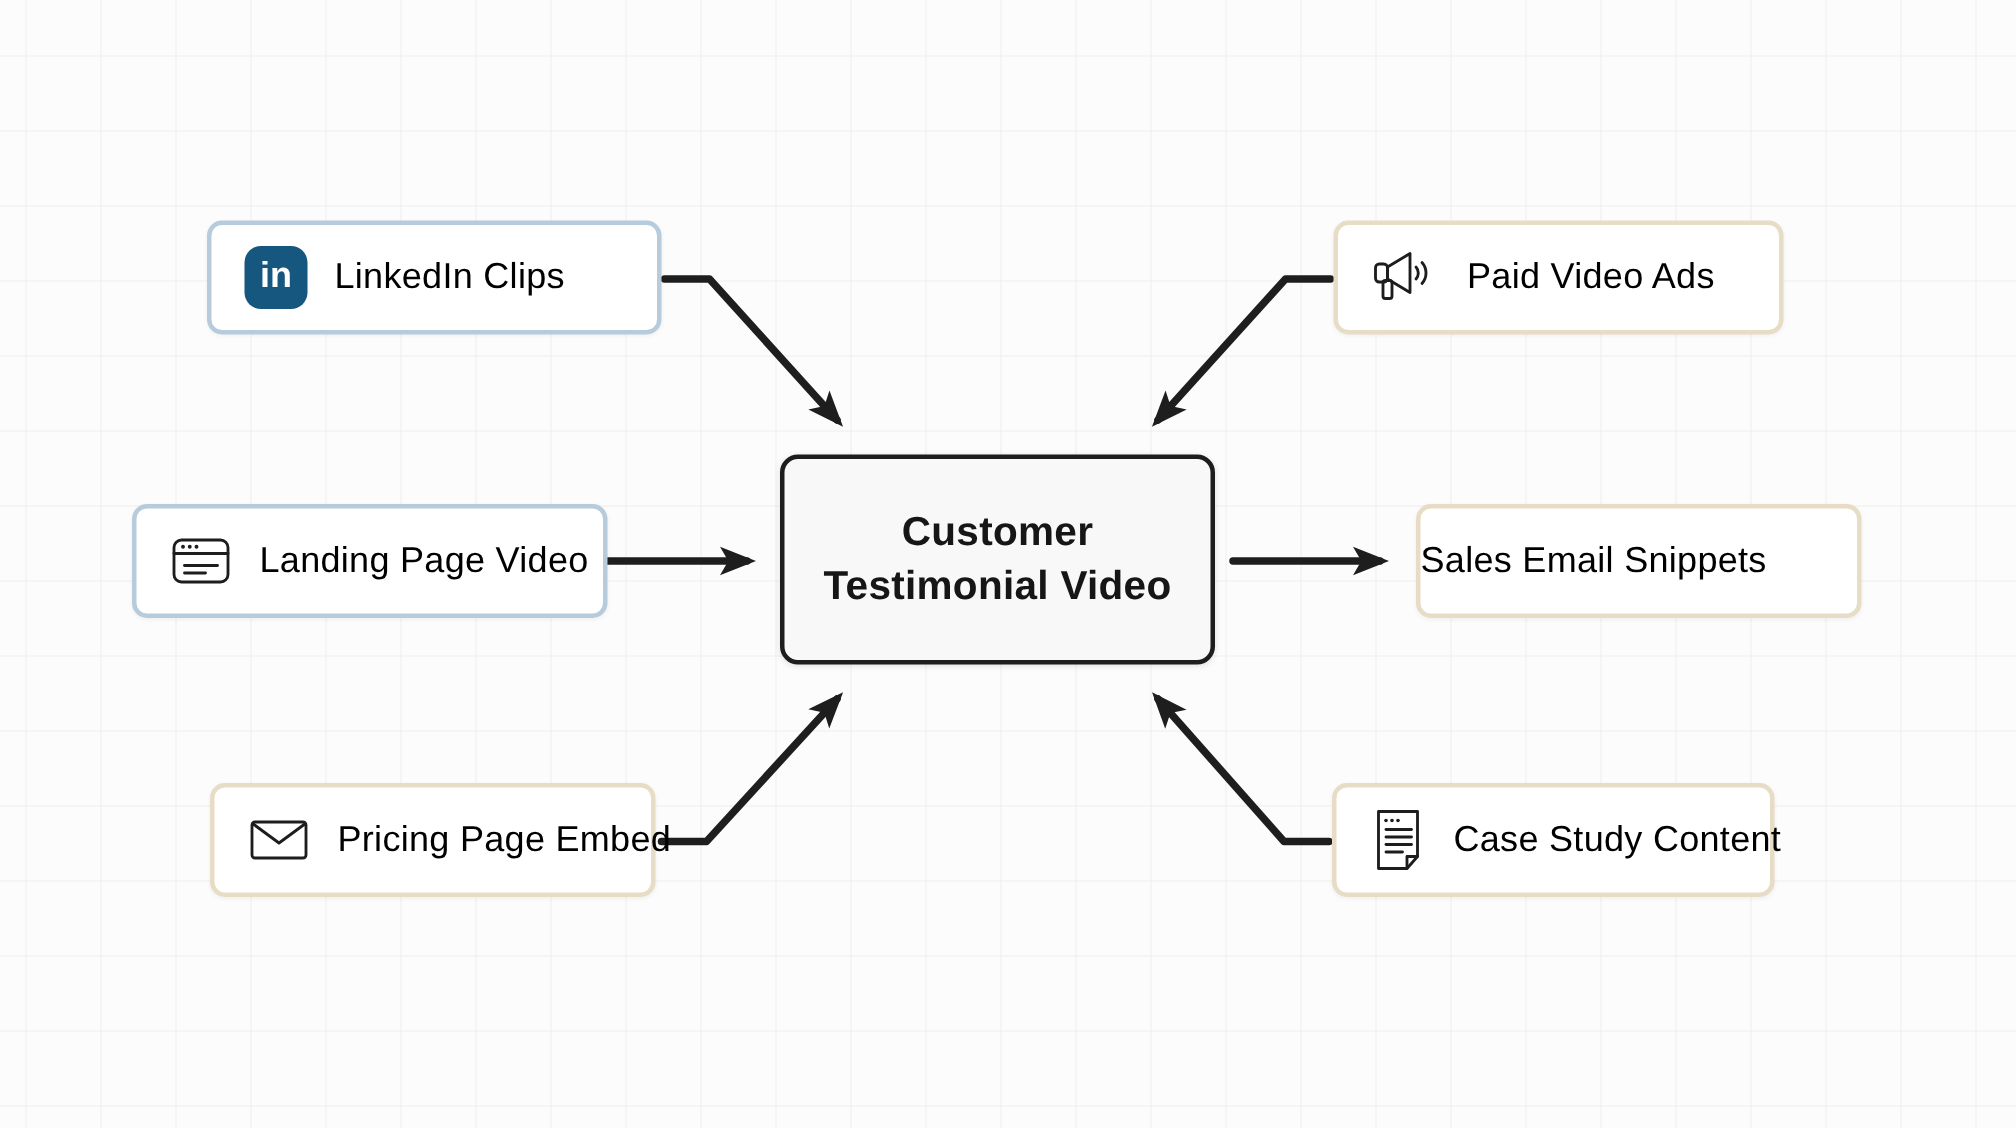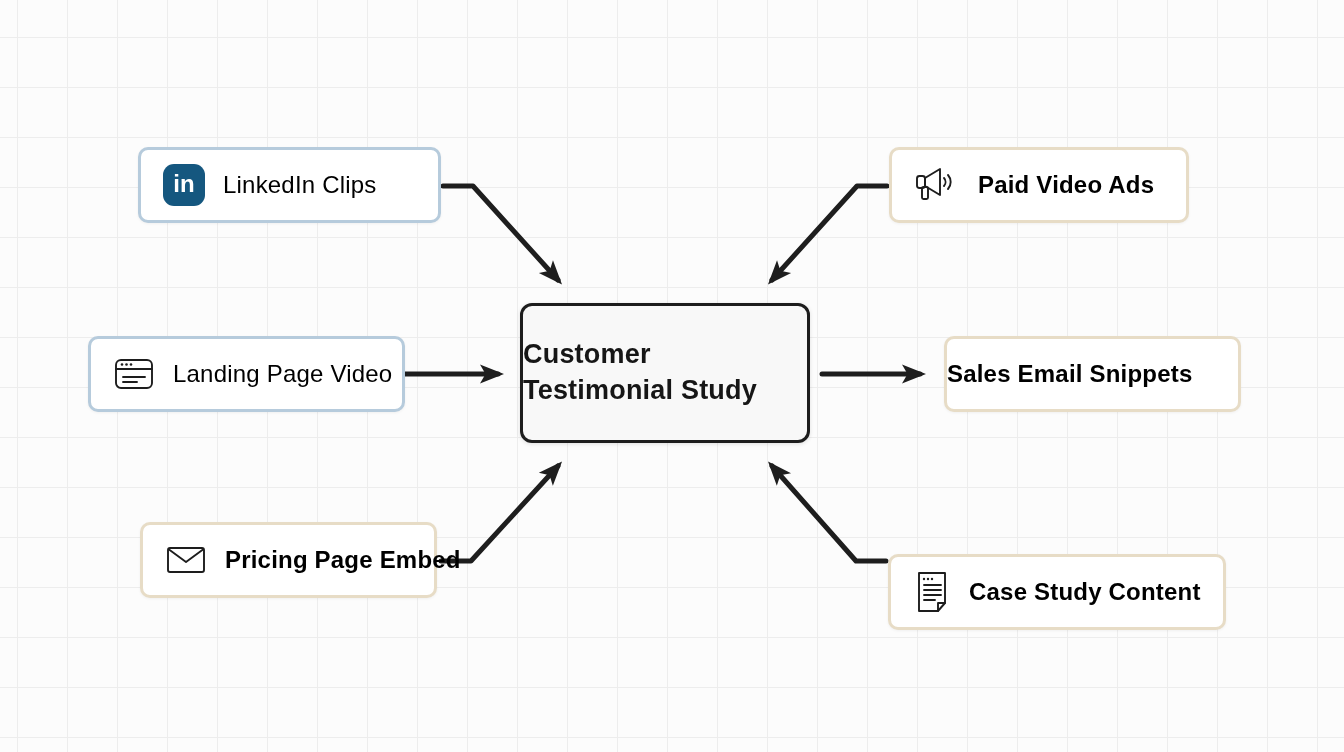--- a/index.html
+++ b/index.html
@@ -31,45 +31,46 @@
     align-items: center;
     background: #ffffff;
     border-radius: 10px;
     height: 76px;
     padding: 0 22px;
     gap: 18px;
     z-index: 2;
     box-shadow: 0 1px 3px rgba(0,0,0,0.05);
   }
   .node.blue { border: 3px solid #b6cbdc; }
-  .node.tan  { border: 3px solid #e7dcc6; font-weight: bold; }
+  .node.tan  { border: 3px solid #e7dcc6; }
   .node-label {
     font-size: 24px;
     color: #000000;
     letter-spacing: 0.2px;
     white-space: nowrap;
   }
   .node.centered { justify-content: flex-start; padding: 0; }
 
   #node-linkedin-clips    { left: 138px; top: 147px; width: 303px; }
   #node-paid-video-ads    { left: 889px; top: 147px; width: 300px; }
   #node-landing-page-video{ left:  88px; top: 336px; width: 317px; }
   #node-sales-email       { left: 944px; top: 336px; width: 297px; }
   #node-pricing-page      { left: 140px; top: 522px; width: 297px; }
-  #node-case-study        { left: 888px; top: 522px; width: 338px; margin-top: 32px; }
+  #node-case-study        { left: 888px; top: 522px; width: 295px; }
 
   .center-node {
     position: absolute;
     left: 520px; top: 303px;
     width: 290px; height: 140px;
     background: #f8f8f8;
     border: 3.5px solid #1d1d1d;
     border-radius: 12px;
     display: flex;
     flex-direction: column;
+    align-items: center;
     justify-content: center;
     z-index: 2;
     box-shadow: 0 1px 4px rgba(0,0,0,0.12);
   }
   .center-node .line {
     font-size: 27px;
     font-weight: bold;
     color: #161616;
     line-height: 1.32;
     letter-spacing: 0.2px;
@@ -106,21 +107,21 @@
       <path d="M887,186 L857,186 L772,280" marker-end="url(#ah)"></path>
       <path d="M402,374 L498,374" marker-end="url(#ah)"></path>
       <path d="M822,374 L920,374" marker-end="url(#ah)"></path>
       <path d="M441,561 L471,561 L558,466" marker-end="url(#ah)"></path>
       <path d="M886,561 L856,561 L772,466" marker-end="url(#ah)"></path>
     </g>
   </svg>
 
   <div class="center-node">
     <div class="line">Customer</div>
-    <div class="line">Testimonial Study</div>
+    <div class="line">Testimonial Video</div>
   </div>
 
   <div class="node blue" id="node-linkedin-clips">
     <span class="icon-box">
       <span class="linkedin-badge">in</span>
     </span>
     <span class="node-label">LinkedIn Clips</span>
   </div>
 
   <div class="node tan" id="node-paid-video-ads">

